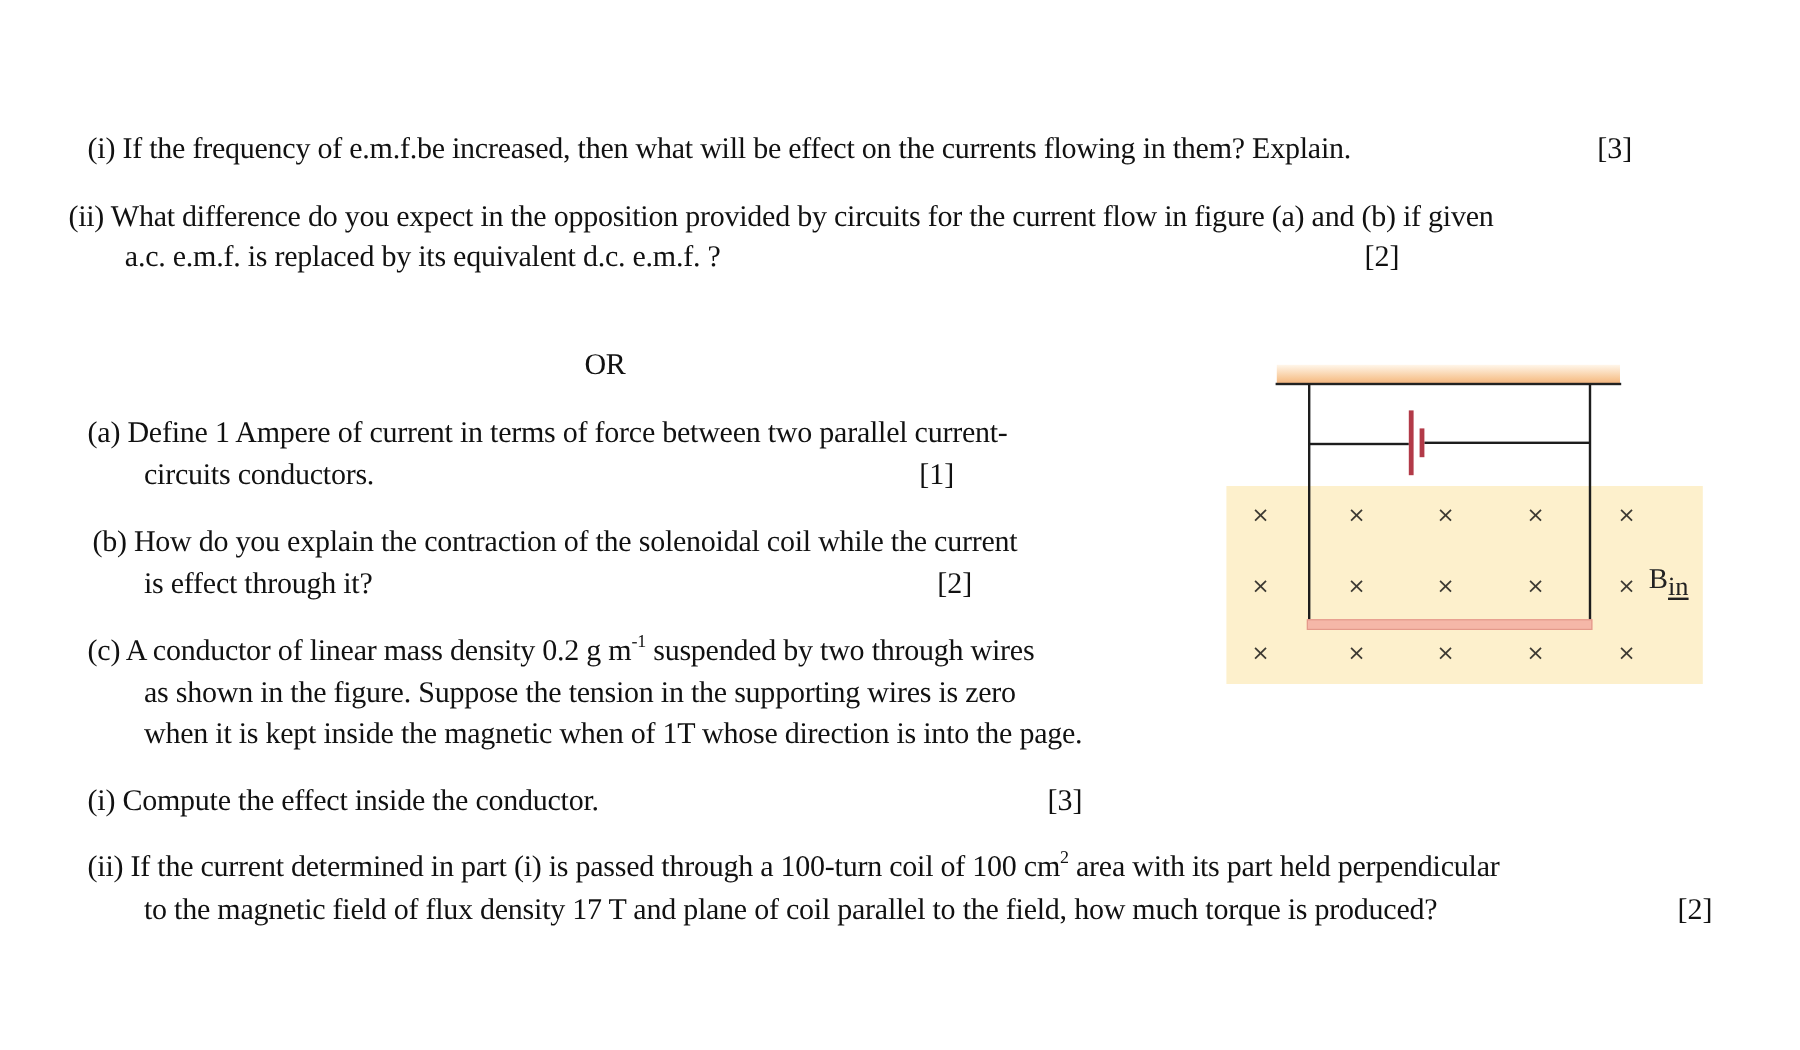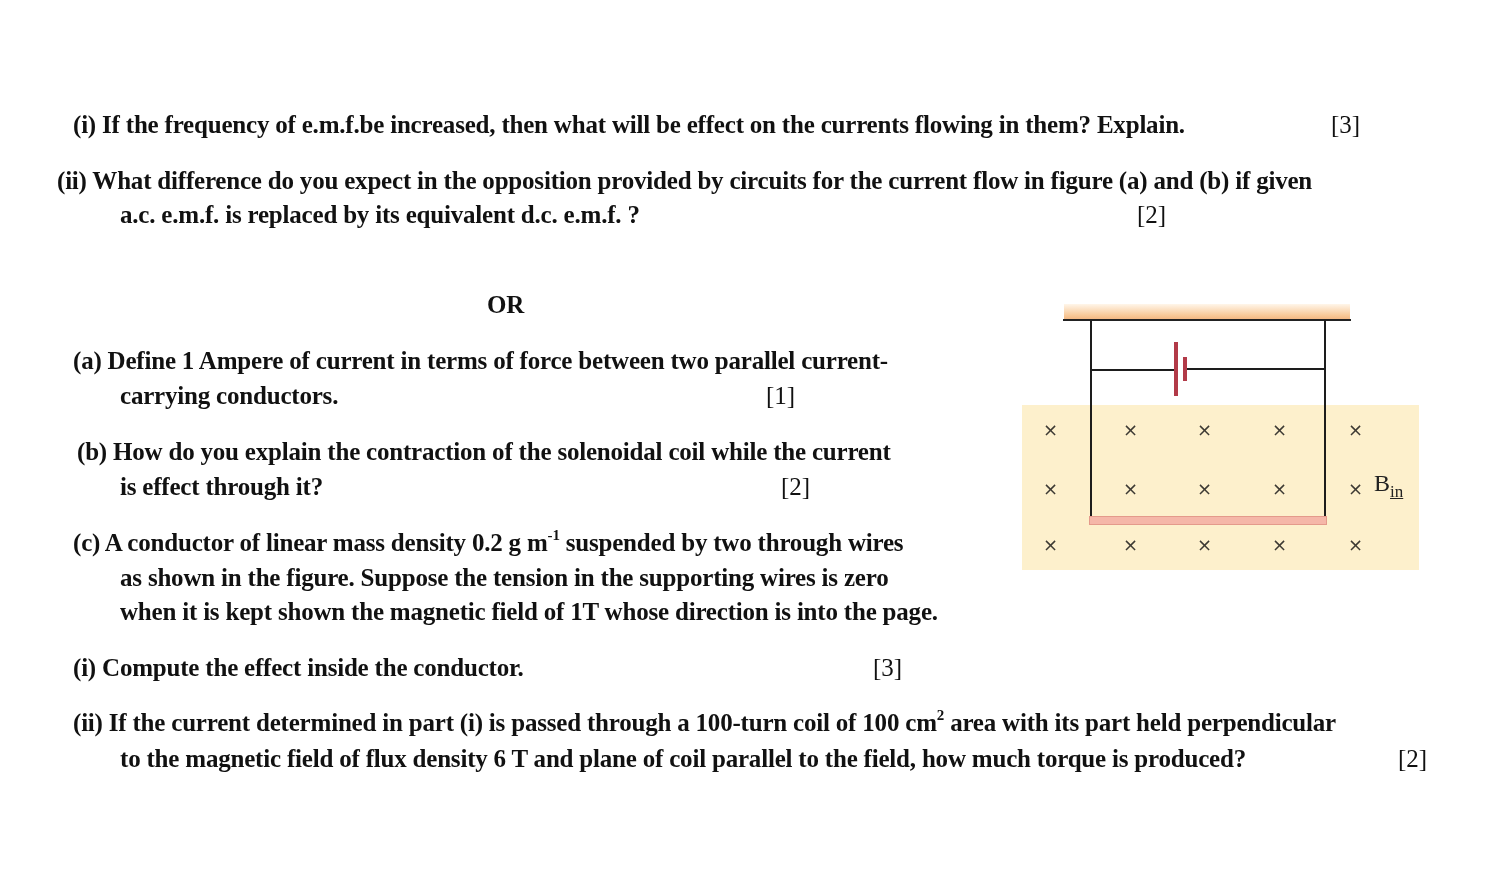--- a/index.html
+++ b/index.html
@@ -14,21 +14,20 @@
       overflow: hidden;
       font-family: "Liberation Serif", "DejaVu Serif", serif;
       color: #111111;
     }
     .line {
       position: absolute;
       font-size: 25px;
       line-height: 30px;
       white-space: nowrap;
       letter-spacing: -0.2px;
-      font-weight: bold;
     }
     .mark {
       position: absolute;
       font-size: 25px;
       line-height: 30px;
       white-space: nowrap;
     }
     sup {
       font-size: 15px;
       line-height: 0;
@@ -103,55 +102,55 @@
       line-height: 18px;
       color: #3d3a33;
     }
     .blabel {
       position: absolute;
       font-size: 24px;
       line-height: 26px;
       color: #222;
     }
     .blabel sub {
-      font-size: 17px;
+      font-size: 22px;
       vertical-align: -6px;
       line-height: 0;
       text-decoration: underline;
     }
   </style>
 </head>
 <body>
 
 <div class="line" style="left:73px; top:110px;">(i) If the frequency of e.m.f.be increased, then what will be effect on the currents flowing in them? Explain.</div>
 <div class="mark" style="left:1331px; top:110px;">[3]</div>
 
 <div class="line" style="left:57px; top:166px;">(ii) What difference do you expect in the opposition provided by circuits for the current flow in figure (a) and (b) if given</div>
-<div class="line" style="left:120px; top:200px;">a.c. e.m.f. is replaced by its equivalent d.c. e.m.f.  ?</div>
+<div class="line" style="left:104px; top:200px;">a.c. e.m.f. is replaced by its equivalent d.c. e.m.f.  ?</div>
 <div class="mark" style="left:1137px; top:200px;">[2]</div>
 
 <div class="line" style="left:487px; top:290px;">OR</div>
 
 <div class="line" style="left:73px; top:346px;">(a) Define 1 Ampere of current in terms of force between two parallel current-</div>
-<div class="line" style="left:120px; top:381px;">carrying conductors.</div>
+<div class="line" style="left:120px; top:381px;">circuits conductors.</div>
 <div class="mark" style="left:766px; top:381px;">[1]</div>
 
 <div class="line" style="left:77px; top:437px;">(b) How do you explain the contraction of the solenoidal coil while the current</div>
 <div class="line" style="left:120px; top:472px;">is effect through it?</div>
 <div class="mark" style="left:781px; top:472px;">[2]</div>
 
 <div class="line" style="left:73px; top:528px;"><span>(c) A conductor of linear mass density 0.2 g m</span><sup>-1</sup><span> suspended by two through wires</span></div>
 <div class="line" style="left:120px; top:563px;text-align:center;">as shown in the figure. Suppose the tension in the supporting wires is zero</div>
-<div class="line" style="left:120px; top:597px;">when it is kept shown the magnetic field of 1T whose direction is into the page.</div>
+<div class="line" style="left:120px; top:597px;">when it is kept inside the magnetic when of 1T whose direction is into the page.</div>
 
 <div class="line" style="left:73px; top:653px;">(i) Compute the effect inside the conductor.</div>
 <div class="mark" style="left:873px; top:653px;">[3]</div>
 
 <div class="line" style="left:73px; top:708px;"><span>(ii) If the current determined in part (i) is passed through a 100-turn coil of 100 cm</span><sup>2</sup><span> area with its part held perpendicular</span></div>
-<div class="line" style="left:120px; top:744px;">to the magnetic field of flux density 6 T and plane of coil parallel to the field, how much torque is produced?</div>
+<div class="line" style="left:120px; top:744px;">to the magnetic field of flux density 17 T and plane of coil parallel to the field, how much torque is produced?</div>
 <div class="mark" style="left:1398px; top:744px;">[2]</div>
 
 <div class="fig">
   <div class="field"></div>
   <div class="ceiling"></div>
   <div class="ceiling-line"></div>
 </div>
 
 <div class="wire" style="left:1090px; top:320px; width:2px; height:200px;"></div>
 <div class="wire" style="left:1324px; top:320px; width:2px; height:200px;"></div>

